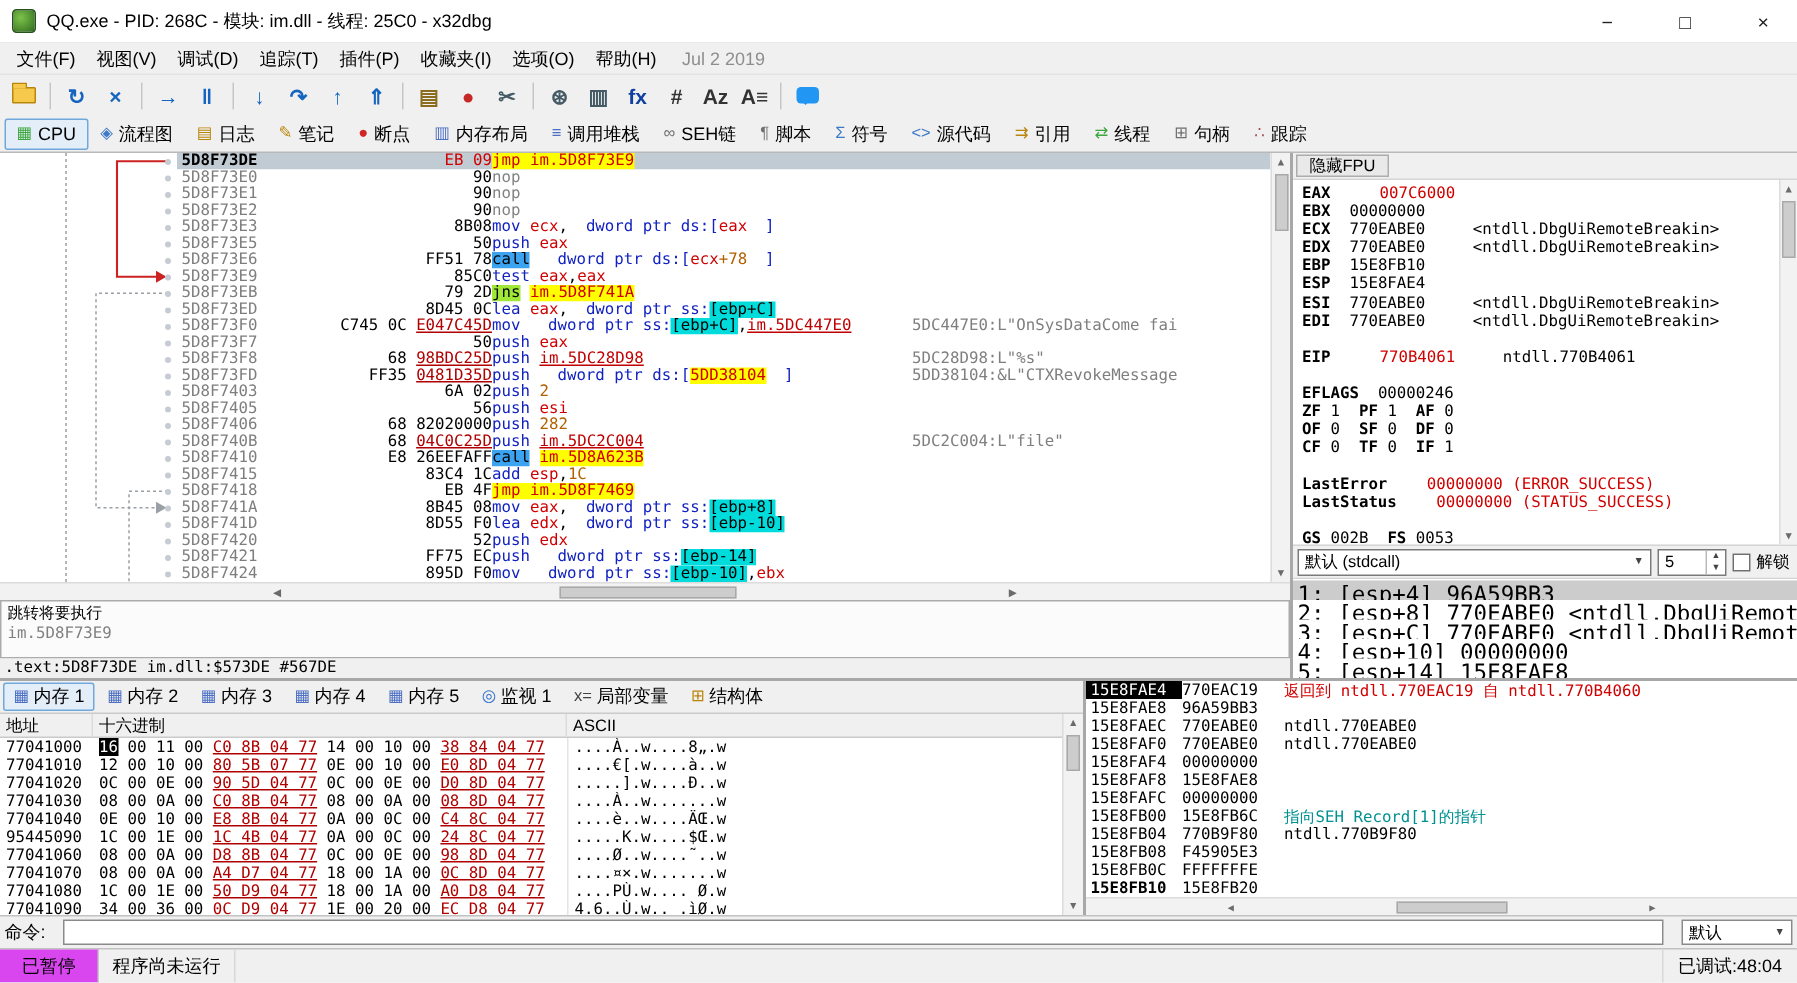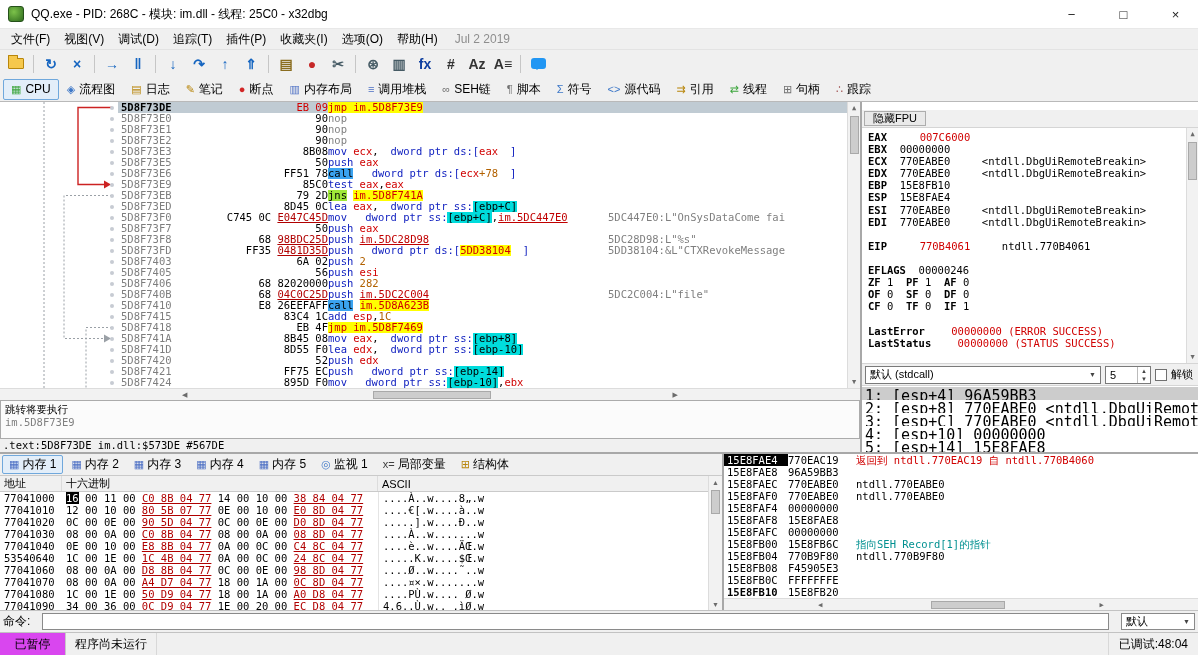--- a/index.html
+++ b/index.html
@@ -63,21 +63,21 @@
   .dis-vscroll { position:absolute; right:0; top:0; bottom:0; width:13px; background:#F2F2F2; border-left:1px solid #DCDCDC; display:flex; flex-direction:column; align-items:center; }
   .sarr { font-size:7px; color:#6B6B6B; height:12px; display:flex; align-items:center; justify-content:center; width:100%; }
   .vthumb { width:9px; height:38px; background:#CDCDCD; border:1px solid #A9A9A9; margin-top:2px; }
   .vfill { flex:1; }
   .dis-hscroll { height:12px; background:#F2F2F2; border-top:1px solid #DCDCDC; display:flex; align-items:center; }
   .hthumb { width:270px; height:8px; background:#CDCDCD; border:1px solid #A9A9A9; margin-left:4px; }
   .infobox { height:39px; border:1px solid #ABABAB; background:#FBFBFB; font-family:"DejaVu Sans Mono",monospace; font-size:10.5px; line-height:13px; padding:2px 4px; }
   .infobox .gray { color:#808080; }
   .statusline { height:13px; font-family:"DejaVu Sans Mono",monospace; font-size:10.5px; line-height:13px; padding-left:3px; background:#F0F0F0; }
   
-  .side { flex:1; display:flex; flex-direction:column; background:#FFF; min-width:0;margin-top:8px; }
+  .side { flex:1; display:flex; flex-direction:column; background:#FFF; min-width:0; }
   .side-top { height:18px; background:#F0F0F0; border-bottom:1px solid #D5D5D5; display:flex; align-items:center; padding-left:2px; }
   .fpu-btn { font-size:11px; height:15px; display:flex; align-items:center; padding:0 8px; background:#E9E9E9; border:1px solid #ADADAD; }
   .regs { flex:1; position:relative; font-family:"DejaVu Sans Mono",monospace; font-size:10.5px; padding:3px 14px 0 6px; overflow:hidden; }
   .rrow { height:12.1px; white-space:pre; overflow:hidden; }
   .r-rn { font-weight:bold; }
   .r-red { color:#D00000;padding-left:20px; }
   .regs-vscroll { position:absolute; right:0; top:0; bottom:0; width:12px; background:#F2F2F2; border-left:1px solid #DCDCDC; display:flex; flex-direction:column; align-items:center; }
   .conv { height:22px; display:flex; align-items:center; gap:4px; padding:0 3px; background:#F0F0F0; border-top:1px solid #D5D5D5; }
   .combo { flex:1; height:18px; background:#FFF; border:1px solid #7A7A7A; display:flex; align-items:center; justify-content:space-between; padding:0 4px; font-size:11px; min-width:0; }
   .caret { font-size:7px; color:#444; }
@@ -443,21 +443,21 @@
         <span class="h-addr">地址</span>
         <span class="h-hex">十六进制</span>
         <span class="h-ascii">ASCII</span>
       </div>
       <div class="dumprows" id="dumprows">
           <div class="dumprow"><span class="d-addr">77041000</span><span class="d-hex"><span class="hx-cur">16</span><span> 00 11 00 </span><span class="hx-ptr">C0 8B 04 77</span><span> 14 00 10 00 </span><span class="hx-ptr">38 84 04 77</span></span><span class="d-ascii">....À..w....8„.w</span></div>
           <div class="dumprow"><span class="d-addr">77041010</span><span class="d-hex"><span>12 00 10 00 </span><span class="hx-ptr">80 5B 07 77</span><span> 0E 00 10 00 </span><span class="hx-ptr">E0 8D 04 77</span></span><span class="d-ascii">....€[.w....à..w</span></div>
           <div class="dumprow"><span class="d-addr">77041020</span><span class="d-hex"><span>0C 00 0E 00 </span><span class="hx-ptr">90 5D 04 77</span><span> 0C 00 0E 00 </span><span class="hx-ptr">D0 8D 04 77</span></span><span class="d-ascii">.....].w....Ð..w</span></div>
           <div class="dumprow"><span class="d-addr">77041030</span><span class="d-hex"><span>08 00 0A 00 </span><span class="hx-ptr">C0 8B 04 77</span><span> 08 00 0A 00 </span><span class="hx-ptr">08 8D 04 77</span></span><span class="d-ascii">....À..w.......w</span></div>
           <div class="dumprow"><span class="d-addr">77041040</span><span class="d-hex"><span>0E 00 10 00 </span><span class="hx-ptr">E8 8B 04 77</span><span> 0A 00 0C 00 </span><span class="hx-ptr">C4 8C 04 77</span></span><span class="d-ascii">....è..w....ÄŒ.w</span></div>
-          <div class="dumprow"><span class="d-addr">53540640</span><span class="d-hex"><span>1C 00 1E 00 </span><span class="hx-ptr">1C 4B 04 77</span><span> 0A 00 0C 00 </span><span class="hx-ptr">24 8C 04 77</span></span><span class="d-ascii">.....K.w....$Œ.w</span></div>
+          <div class="dumprow"><span class="d-addr">95445090</span><span class="d-hex"><span>1C 00 1E 00 </span><span class="hx-ptr">1C 4B 04 77</span><span> 0A 00 0C 00 </span><span class="hx-ptr">24 8C 04 77</span></span><span class="d-ascii">.....K.w....$Œ.w</span></div>
           <div class="dumprow"><span class="d-addr">77041060</span><span class="d-hex"><span>08 00 0A 00 </span><span class="hx-ptr">D8 8B 04 77</span><span> 0C 00 0E 00 </span><span class="hx-ptr">98 8D 04 77</span></span><span class="d-ascii">....Ø..w....˜..w</span></div>
           <div class="dumprow"><span class="d-addr">77041070</span><span class="d-hex"><span>08 00 0A 00 </span><span class="hx-ptr">A4 D7 04 77</span><span> 18 00 1A 00 </span><span class="hx-ptr">0C 8D 04 77</span></span><span class="d-ascii">....¤×.w.......w</span></div>
           <div class="dumprow"><span class="d-addr">77041080</span><span class="d-hex"><span>1C 00 1E 00 </span><span class="hx-ptr">50 D9 04 77</span><span> 18 00 1A 00 </span><span class="hx-ptr">A0 D8 04 77</span></span><span class="d-ascii">....PÙ.w.... Ø.w</span></div>
           <div class="dumprow"><span class="d-addr">77041090</span><span class="d-hex"><span>34 00 36 00 </span><span class="hx-ptr">0C D9 04 77</span><span> 1E 00 20 00 </span><span class="hx-ptr">EC D8 04 77</span></span><span class="d-ascii">4.6..Ù.w.. .ìØ.w</span></div>
         </div>
       <div class="dump-vscroll">
         <span class="sarr">▲</span>
         <div class="vthumb" style="height:24px"></div>
         <span class="vfill"></span>
         <span class="sarr">▼</span>

